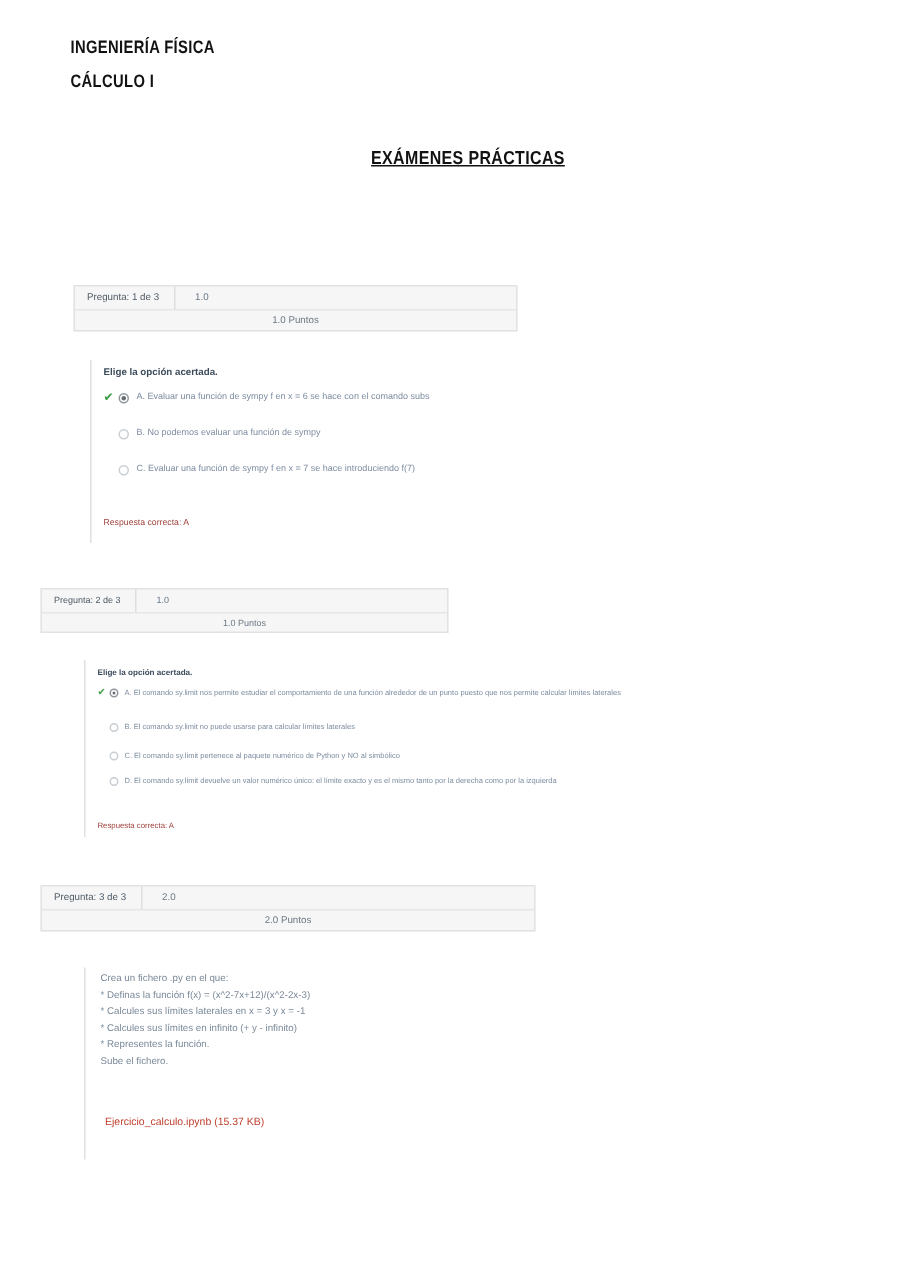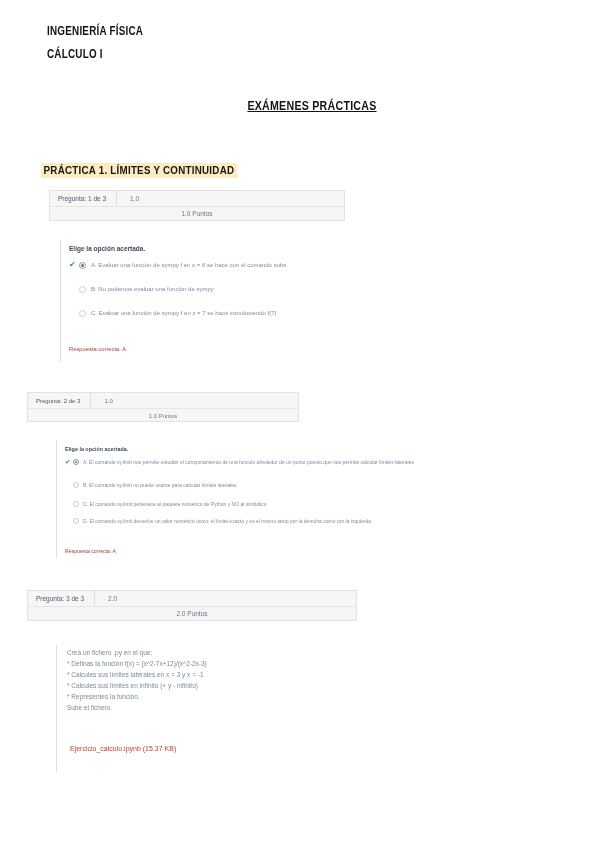--- a/index.html
+++ b/index.html
@@ -58,23 +58,20 @@
 </style>
 </head>
 <body>
 
 <div class="page">
 
   <div class="brand l1">INGENIERÍA FÍSICA</div>
   <div class="brand l2">CÁLCULO I</div>
   <div class="doc-title">
     <span>EXÁMENES PRÁCTICAS</span>
-  </div>
-  <div class="section-title">
-    <span>PRÁCTICA 1. LÍMITES Y CONTINUIDAD</span>
   </div>
 
   <div class="qbox s1" style="left:37px;top:190px;width:296px;height:31px;">
     <div class="row1">
       <div class="qlabel">Pregunta: 1 de 3</div>
       <div class="qscore">1.0</div>
     </div>
     <div class="row2">1.0 Puntos</div>
   </div>
 

